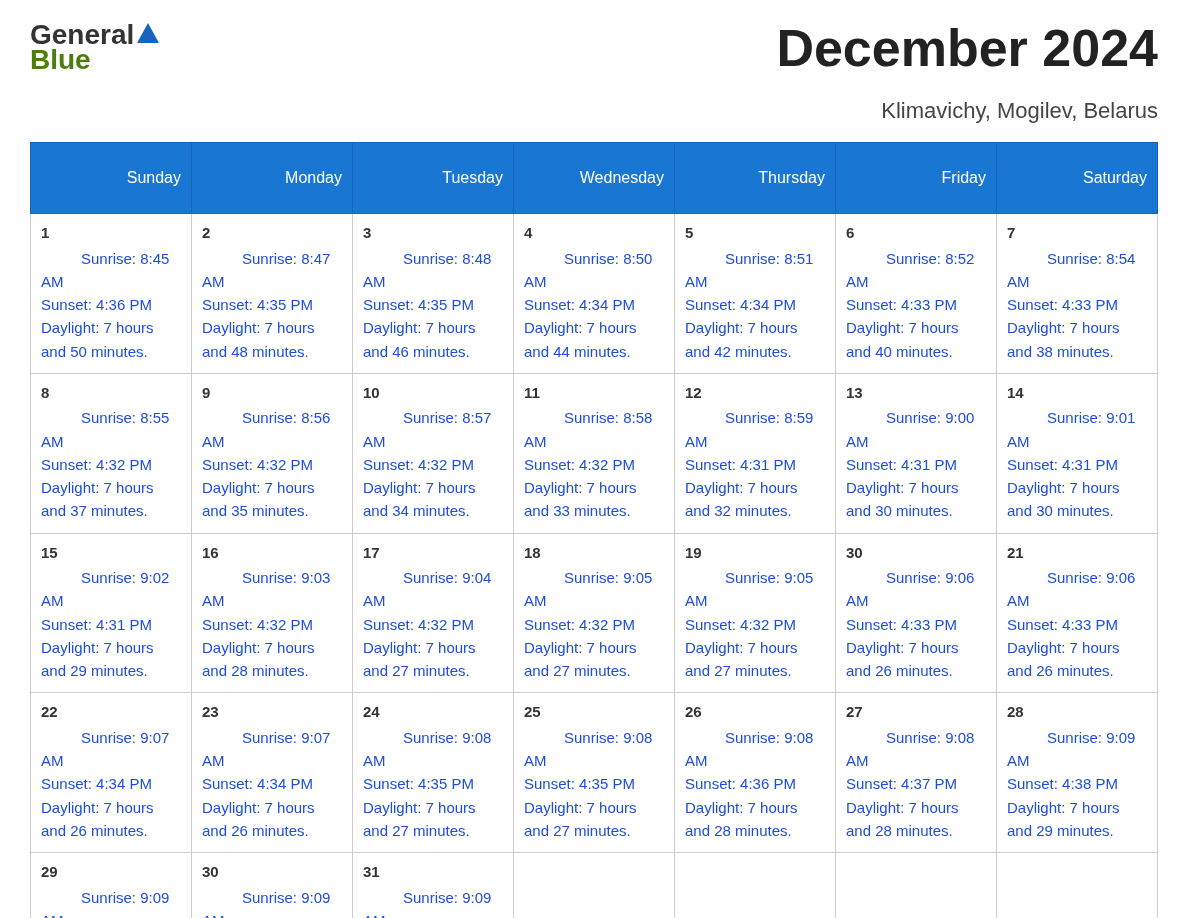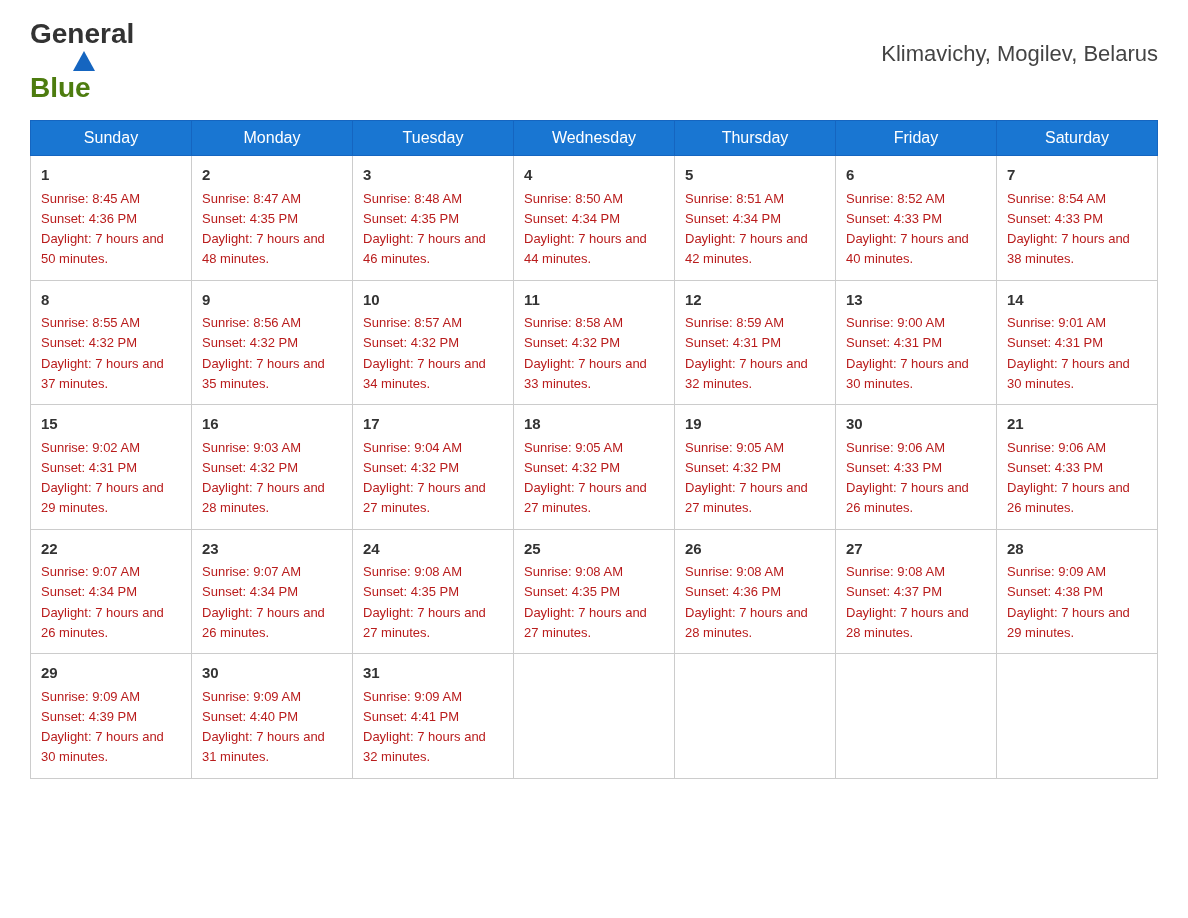--- a/index.html
+++ b/index.html
@@ -45,22 +45,22 @@
       border-collapse: collapse;
       table-layout: fixed;
     }
     thead tr {
       background-color: #1976d2;
     }
     thead th {
       color: #fff;
       font-size: 16px;
       font-weight: normal;
-      padding: 8px 10px;
-      text-align: center;
+      padding: 26px 10px;
+      text-align: right;
       border: 1px solid #1565c0;
     }
     tbody td {
       vertical-align: top;
       padding: 8px 10px 10px 10px;
       border: 1px solid #ccc;
       font-size: 13.5px;
       color: #333;
       line-height: 1.5;
       height: 110px;
@@ -68,48 +68,50 @@
     tbody tr {
       background: #fff;
     }
     .day-num {
       font-size: 15px;
       font-weight: bold;
       margin-bottom: 2px;
       display: block;
     }
     .cell-text {
-      font-size: 13px;
-      color: #b91c1c;
+      font-size: 15px;
+      color: #1d4ed8;
       line-height: 1.55;
+      margin-left: 40px;
     }
     tbody td.empty {
       background: #fff;
     }
   </style>
 </head>
 <body>
 
 <div class="header">
   <div class="logo">
     <div>
-      <div style="display:flex;align-items:center;flex-direction:column;">
+      <div style="display:flex;align-items:center;">
         <span class="logo-general">General</span>
         <span style="display:inline-block;margin-left:3px;margin-bottom:2px;">
           <svg width="22" height="20" viewBox="0 0 22 20">
               <polygon points="11,0 22,20 0,20" fill="#1565c0"></polygon>
             </svg>
         </span>
       </div>
       <div style="margin-top:-4px;">
         <span class="logo-blue">Blue</span>
       </div>
     </div>
   </div>
   <div class="title-area">
+    <div class="month-title">December 2024</div>
     <div class="location">Klimavichy, Mogilev, Belarus</div>
   </div>
 </div>
 
 <table>
   <thead>
     <tr>
     <th>Sunday</th>
         <th>Monday</th>
         <th>Tuesday</th>

